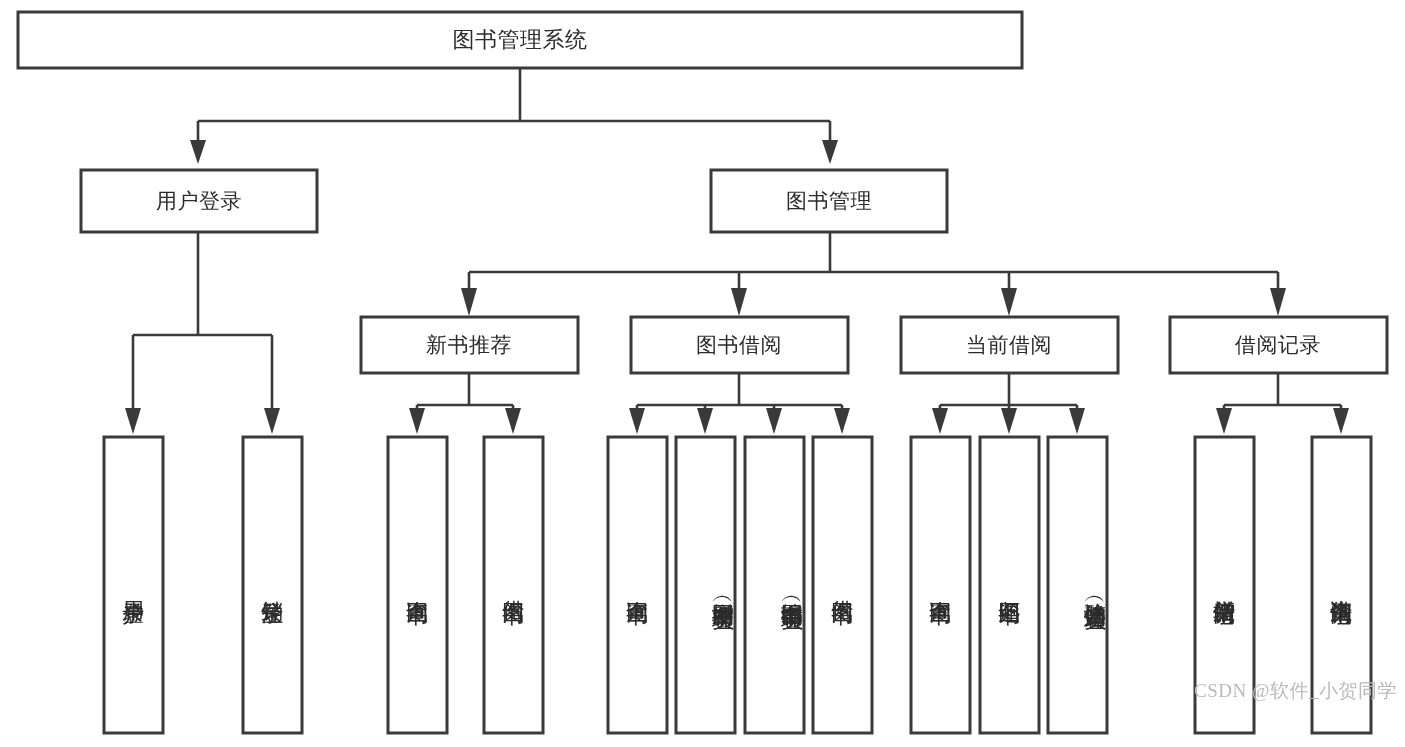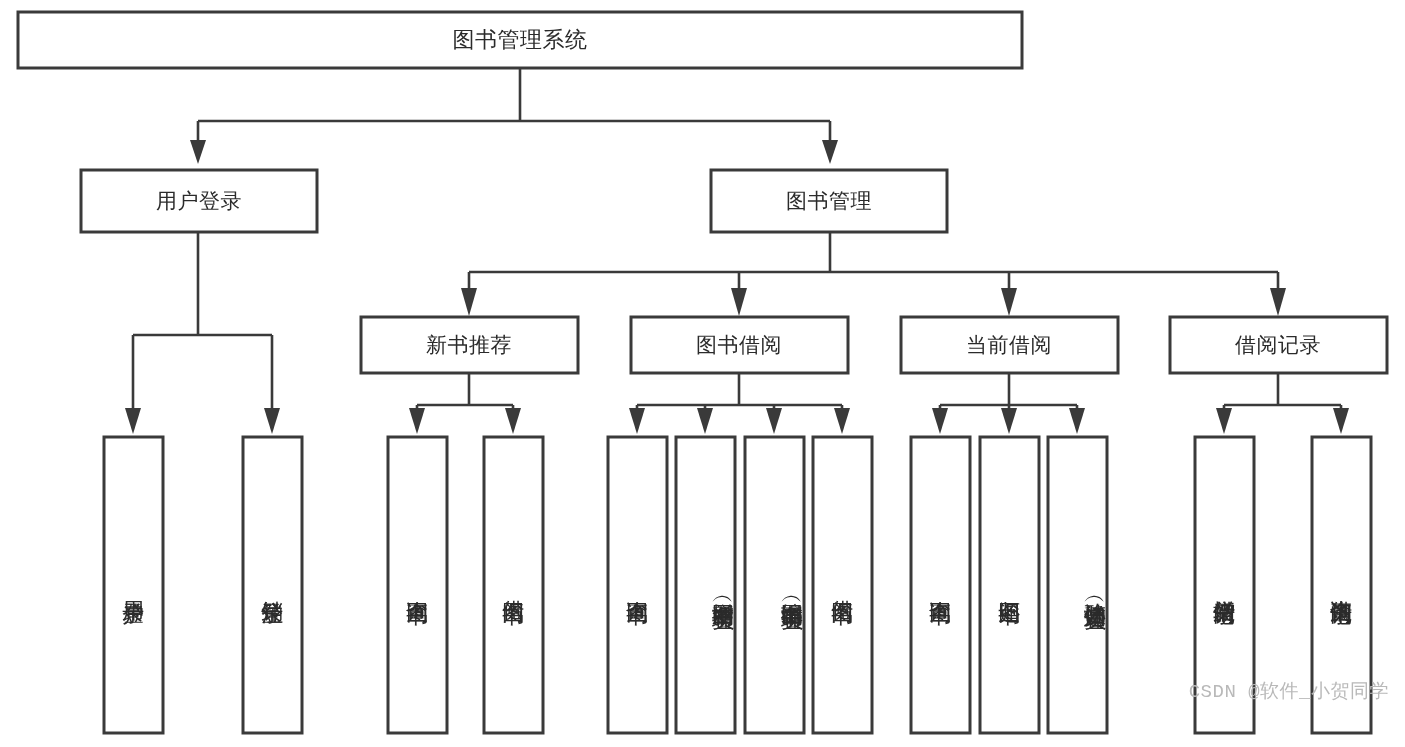--- a/index.html
+++ b/index.html
@@ -65,23 +65,23 @@
     letter-spacing: 1px;
     white-space: nowrap;
     text-align: center;
     pointer-events: none;
     display: flex;
     align-items: center;
     justify-content: center;
   }
   #watermark {
     position: absolute;
-    right: 16px;
+    right: 8px;
     bottom: 6px;
-    font-family: Liberation Mono, monospace;
+    font-family: Liberation Serif, serif;
     font-size: 19px;
     color: #b9b9b9;
     letter-spacing: 0.5px;
     user-select: none;
     margin-left: 33px;
   }
 </style>
 </head>
 <body>
 

